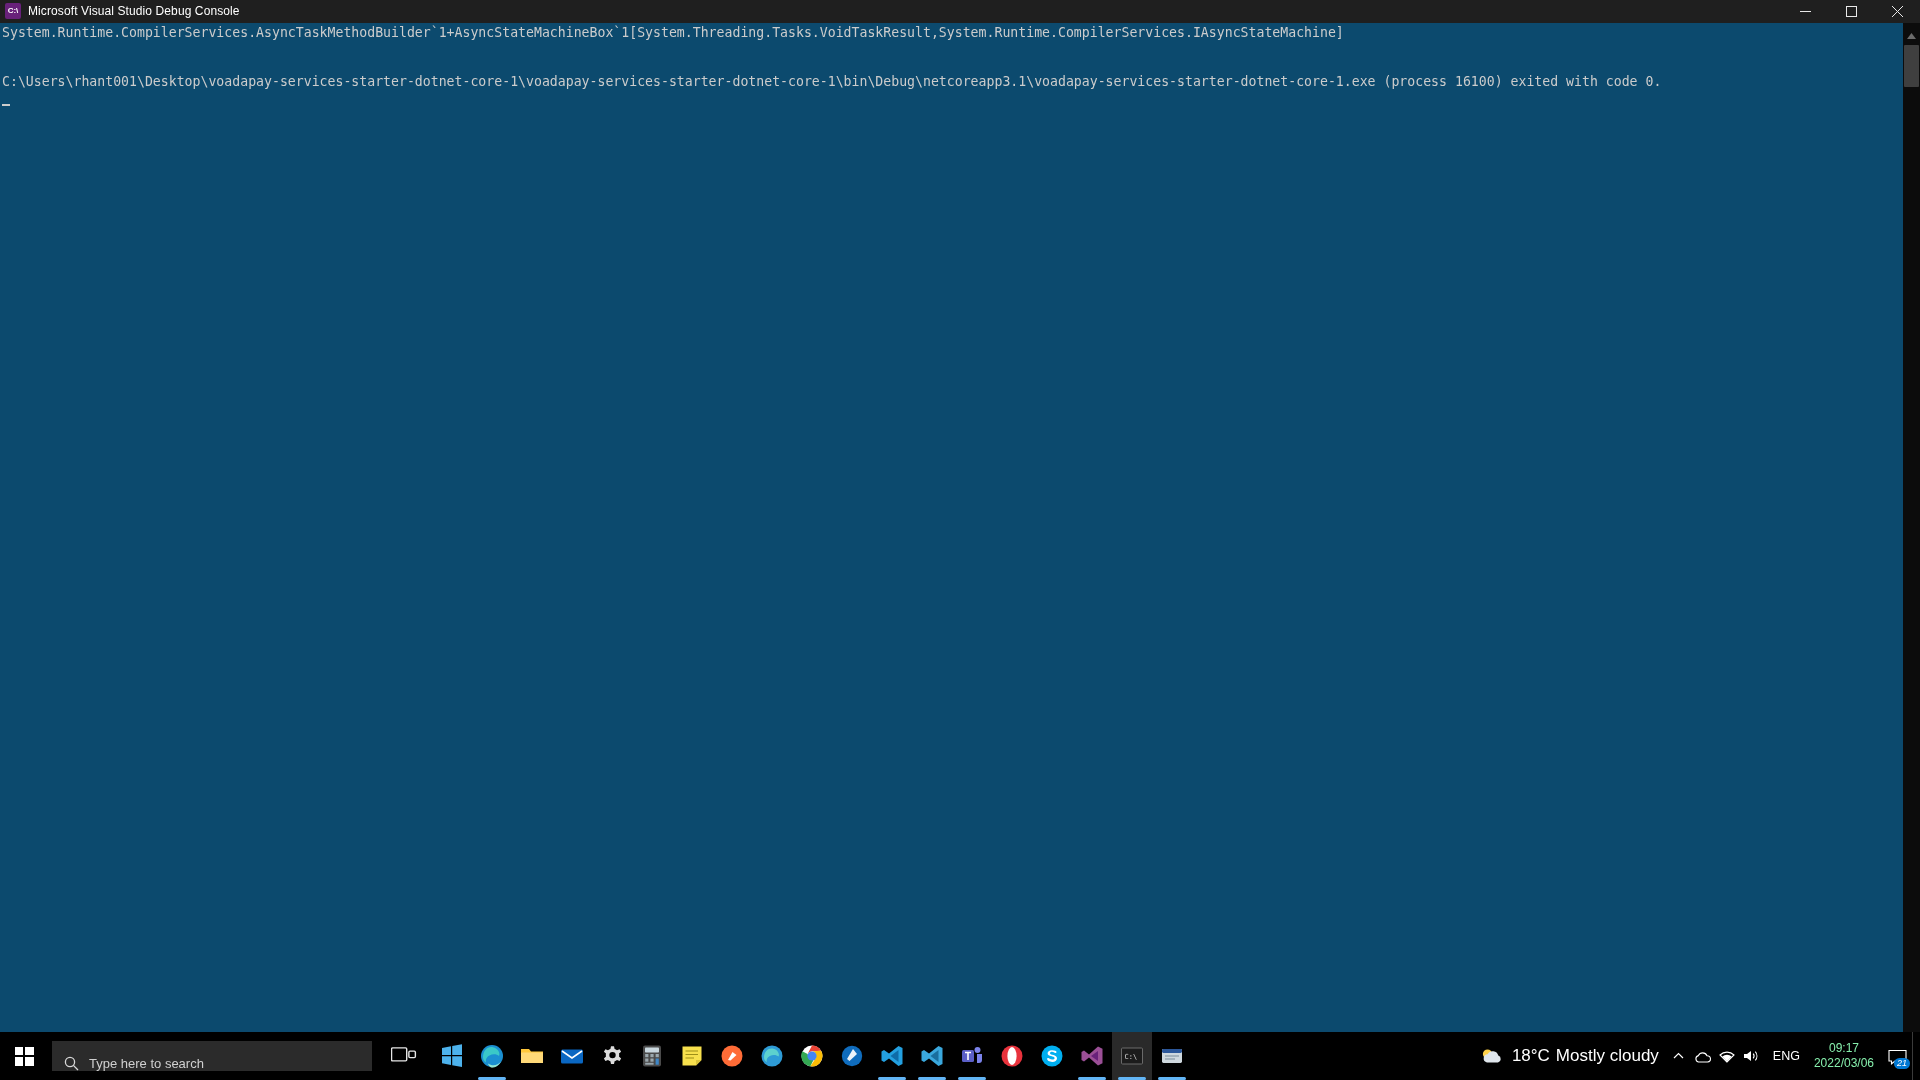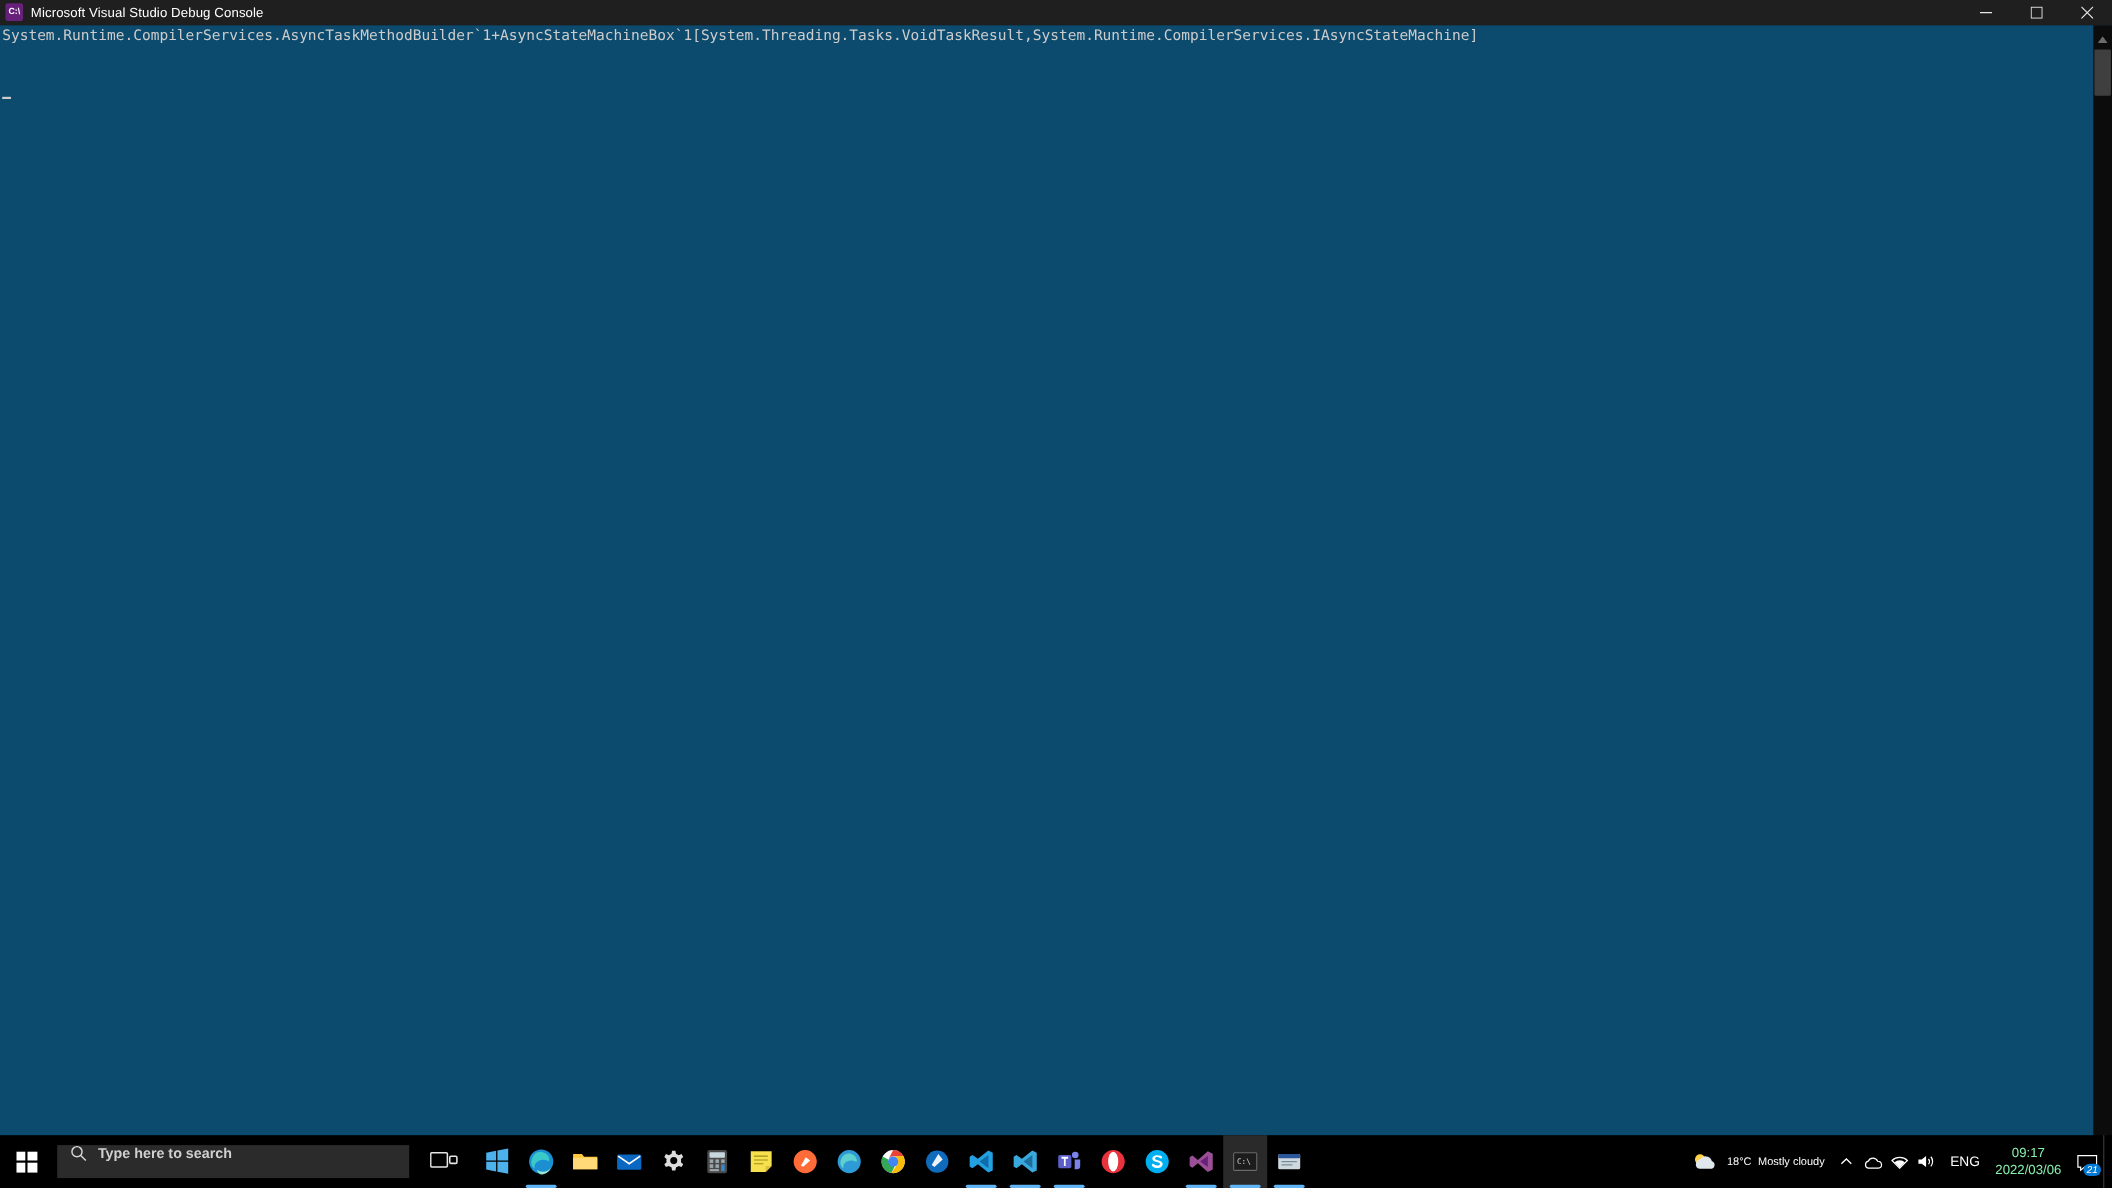--- a/index.html
+++ b/index.html
@@ -108,23 +108,22 @@
     display: flex; align-items: center; justify-content: center;
   }
   .win-logo { width: 19px; height: 19px; display: grid;
     grid-template-columns: 1fr 1fr; grid-template-rows: 1fr 1fr; gap: 2px; }
   .win-logo i { background: #ffffff; display: block; }
 
   .search-box {
     width: 320px; height: 30px;
     background: #2b2b2b;
     margin-left: 4px;
-    display: flex; align-items: flex-start;
+    display: flex; align-items: flex-end;
     border-radius: 0px;
-    font-weight: bold;
   }
   .search-icon { margin: 0 10px 0 12px; color: #d7d7d7; display:flex; }
   .search-text {
     font-size: 13px; color: #d0d0d0;
     font-family: "Liberation Sans", sans-serif;
   }
 
   .tb-apps { display: flex; align-items: center; height: 48px; margin-left: 8px; }
   .tb-app {
     width: 40px; height: 48px;
@@ -138,21 +137,21 @@
   }
   .ico { width: 26px; height: 26px; display:block; }
 
   
   .tray {
     position: absolute; right: 0; top: 0; height: 48px;
     display: flex; align-items: center;
   }
   .weather {
     display: flex; align-items: center; height: 48px; padding: 0 8px 0 4px;
-    color: #ffffff; font-size: 10px;
+    color: #ffffff; font-size: 17px;
     font-family: "Liberation Sans", sans-serif;
   }
   .weather .wicon { margin-right: 7px; display:flex; }
   .weather .wtemp { margin-right: 6px; }
   .tray-icons { display: flex; align-items: center; height: 48px; }
   .tray-ico {
     width: 24px; height: 48px;
     display: flex; align-items: center; justify-content: center;
     color: #ffffff;
   }
@@ -204,20 +203,21 @@
             <path d="M0 0 L11 11 M11 0 L0 11" stroke="#e8e8e8" stroke-width="1"></path>
           </svg>
       </div>
     </div>
   </div>
 
   <div class="console">
     <div class="con-line">System.Runtime.CompilerServices.AsyncTaskMethodBuilder`1+AsyncStateMachineBox`1[System.Threading.Tasks.VoidTaskResult,System.Runtime.CompilerServices.IAsyncStateMachine]</div>
     <div class="con-line con-blank"></div>
     <div class="con-line con-blank"></div>
+    <div class="con-line">C:\Users\rhant001\Desktop\voadapay-services-starter-dotnet-core-1\voadapay-services-starter-dotnet-core-1\bin\Debug\netcoreapp3.1\voadapay-services-starter-dotnet-core-1.exe (process 16100) exited with code 0.</div>
     <div class="con-line"><span class="cursor"></span></div>
   </div>
 
   <div class="scrollbar">
     <div class="sb-arrow up">
       <svg width="9" height="6" viewBox="0 0 9 6">
           <path d="M4.5 0 L9 6 L0 6 Z" fill="#6b6b6b"></path>
         </svg>
     </div>
     <div class="sb-thumb"></div>

